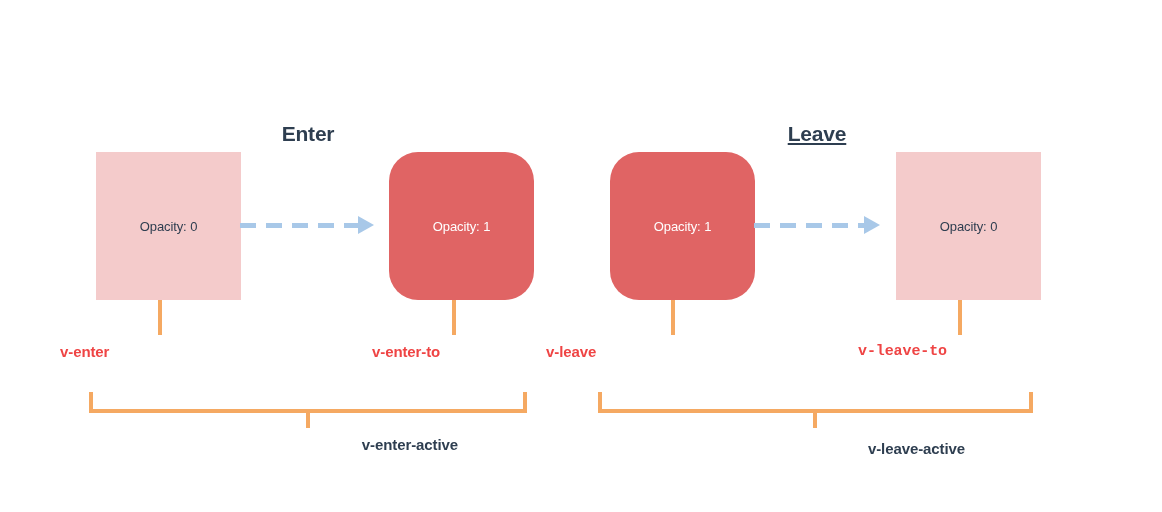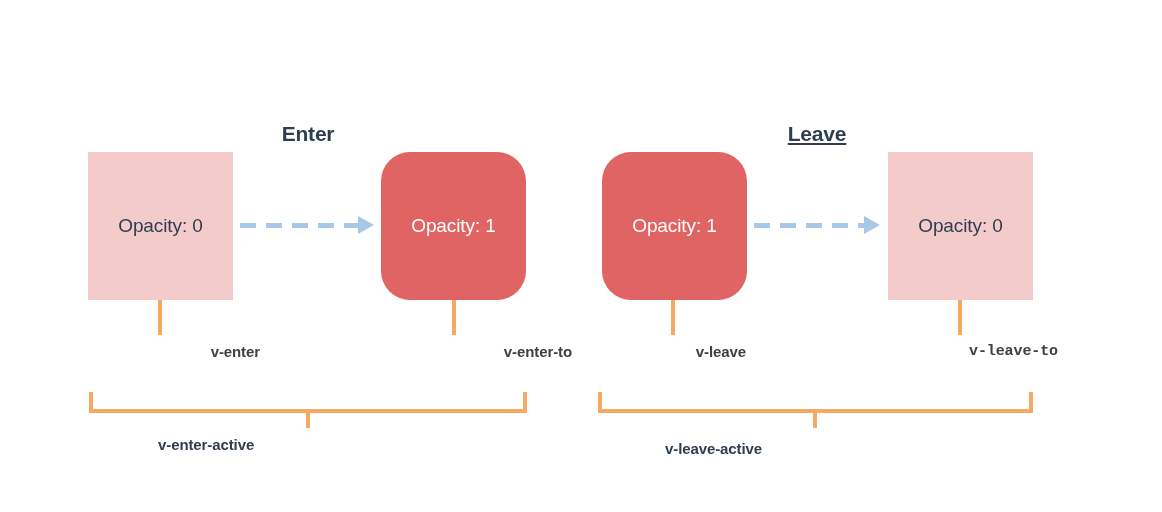--- a/index.html
+++ b/index.html
@@ -21,23 +21,24 @@
     color:#2e3e50;
     letter-spacing:-0.2px;
     white-space:nowrap;
     margin-top:36px;
   }
 
   .state-box{
     position:absolute;
     width:145px;height:148px;
     display:flex;align-items:center;justify-content:center;
-    font-size:19px;
+    font-size:13px;
     font-weight:400;
     letter-spacing:-0.1px;
+    margin-left:8px;
   }
   .state-box.pale{background:#f4cbcb;color:#2e3e50;}
   .state-box.solid{background:#e06464;color:#ffffff;border-radius:29px;}
 
   
   .arrow{position:absolute;height:5px;}
   .arrow .dashes{
     position:absolute;left:0;top:0;height:5px;right:14px;
     background-image:linear-gradient(to right,#a8c8e8 0 16px,rgba(0,0,0,0) 16px 26px);
     background-size:26px 5px;
@@ -55,23 +56,23 @@
   .stem{
     position:absolute;
     width:4px;
     background:#f5a962;
   }
 
   .tag{
     position:absolute;
     font-size:15px;
     font-weight:bold;
-    color:#404040;
+    color:#ef4444;
     white-space:nowrap;
-    text-align:right;
+    text-align:left;
     letter-spacing:-0.1px;
   }
 
   
   .bracket{position:absolute;}
   .bracket .bar{
     position:absolute;left:0;right:0;bottom:0;
     height:4px;background:#f5a962;
   }
   .bracket .end{
@@ -79,21 +80,21 @@
     width:4px;background:#f5a962;
   }
   .bracket .end.l{left:0;}
   .bracket .end.r{right:0;}
   .bracket-tick{
     position:absolute;width:4px;background:#f5a962;
   }
   .bracket-label{
     position:absolute;
     font-size:15px;font-weight:bold;color:#2e3e50;
-    white-space:nowrap;text-align:left;
+    white-space:nowrap;text-align:right;
     letter-spacing:-0.1px;
   }
 </style>
 </head>
 <body>
 
 <div id="stage">
 
   <div class="section">
 

